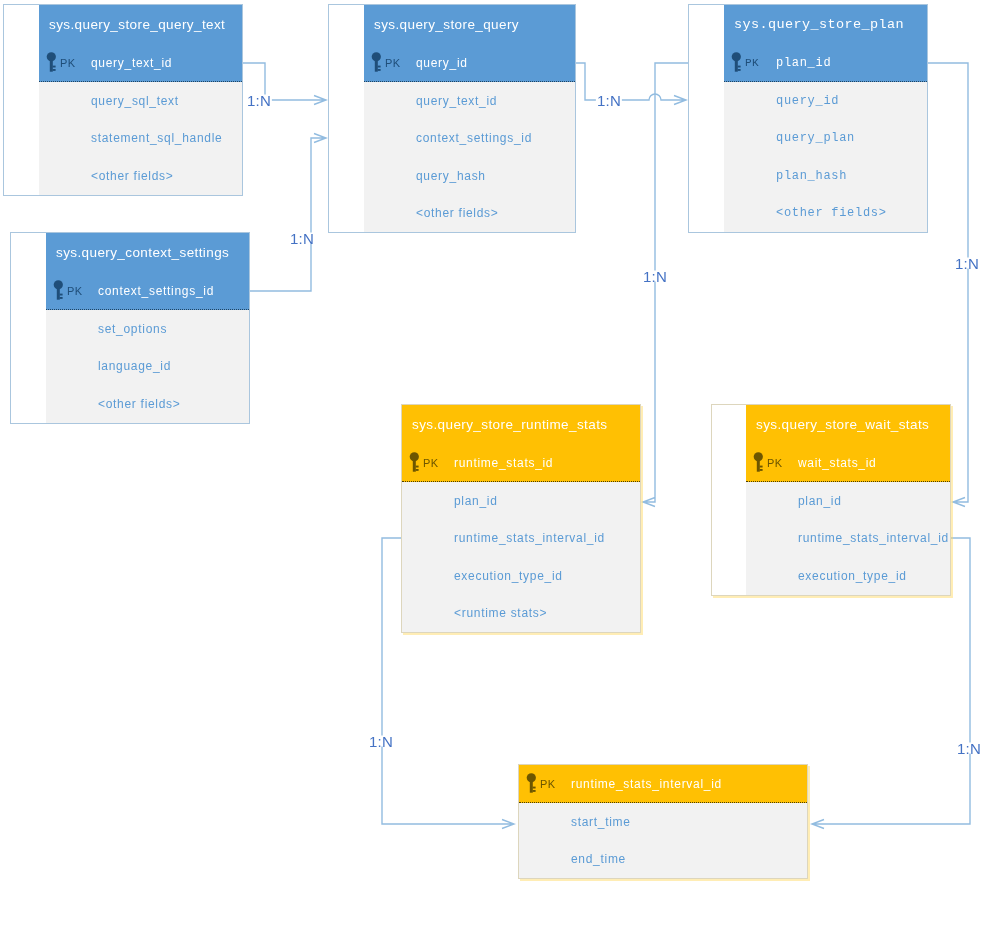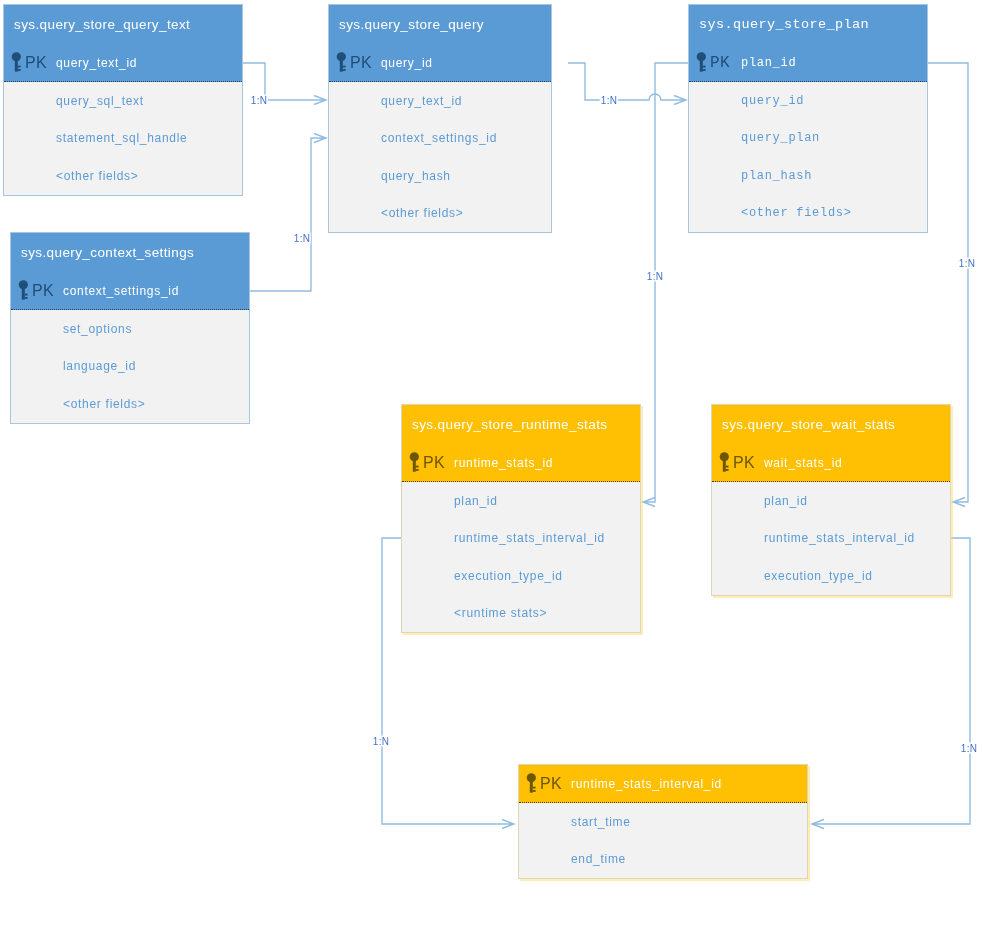--- a/index.html
+++ b/index.html
@@ -23,20 +23,21 @@
     pointer-events: none;
   }
   .entity {
     position: absolute;
     z-index: 2;
     box-sizing: border-box;
     font-size: 12px;
   }
   .entity.theme-blue {
     border: 1px solid #aac6de;
+    padding-left: 35px;
   }
   .entity.theme-orange {
     border: 1px solid #ddd6bd;
     box-shadow: 2px 2px 0 0 rgba(255, 214, 90, 0.45);
     text-align: right;
   }
   .entity-header {
     height: 39px;
     box-sizing: border-box;
     display: flex;
@@ -61,21 +62,21 @@
   .theme-blue .entity-pk-row { border-bottom: 1.5px dotted #1f4462; }
   .theme-orange .entity-pk-row { border-bottom: 1.5px dotted #4d3e00; }
   .key-icon {
     position: absolute;
     left: 7px;
     top: 8px;
   }
   .pk-label {
     position: absolute;
     left: 21px;
-    font-size: 16px;
+    font-size: 11px;
     letter-spacing: 0.3px;
   }
   .theme-blue .pk-label { color: #1f4e79; }
   .theme-orange .pk-label { color: #6d5600; }
   .pk-field {
     position: absolute;
     left: 52px;
     white-space: nowrap;
   }
   .entity-fields {
@@ -88,21 +89,21 @@
     align-items: center;
     padding-left: 52px;
     color: #5b9bd5;
     letter-spacing: 0.7px;
     white-space: nowrap;
   }
   .cardinality {
     position: absolute;
     z-index: 3;
     transform: translate(-50%, -50%);
-    font-size: 10px;
+    font-size: 15px;
     color: #4472c4;
     background: #ffffff;
     padding: 0 1px;
     letter-spacing: 0.3px;
     line-height: 11px;
   }
 </style>
 </head>
 <body>
 
@@ -134,21 +135,21 @@
         </svg>
         <span class="pk-label">PK</span>
         <span class="pk-field">query_text_id</span>
       </div>
       <div class="entity-fields">
         <div class="field-row">query_sql_text</div>
         <div class="field-row">statement_sql_handle</div>
         <div class="field-row">&lt;other fields&gt;</div>
       </div>
     </div>
-    <div class="entity theme-blue" style="left: 328px; top: 4px; width: 224px;">
+    <div class="entity theme-blue" style="left: 328px; top: 4px; width: 248px;">
       <div class="entity-header">sys.query_store_query</div>
       <div class="entity-pk-row">
         <svg width="12" height="21" viewBox="0 0 12 21" class="key-icon">
           <circle cx="5.3" cy="4.8" r="4.6" fill="#1f4e79"></circle>
           <rect x="3.8" y="8.2" width="3" height="11.5" fill="#1f4e79"></rect>
           <rect x="6.6" y="13.6" width="3" height="1.9" fill="#1f4e79"></rect>
           <rect x="6.6" y="17" width="3" height="1.9" fill="#1f4e79"></rect>
         </svg>
         <span class="pk-label">PK</span>
         <span class="pk-field">query_id</span>
@@ -209,21 +210,21 @@
         <span class="pk-label">PK</span>
         <span class="pk-field">runtime_stats_id</span>
       </div>
       <div class="entity-fields">
         <div class="field-row">plan_id</div>
         <div class="field-row">runtime_stats_interval_id</div>
         <div class="field-row">execution_type_id</div>
         <div class="field-row">&lt;runtime stats&gt;</div>
       </div>
     </div>
-    <div class="entity theme-orange" style="left: 711px; top: 404px; width: 240px;">
+    <div class="entity theme-orange" style="left: 711px; top: 404px; width: 240px; padding-left: 34px;">
       <div class="entity-header">sys.query_store_wait_stats</div>
       <div class="entity-pk-row">
         <svg width="12" height="21" viewBox="0 0 12 21" class="key-icon">
           <circle cx="5.3" cy="4.8" r="4.6" fill="#6d5600"></circle>
           <rect x="3.8" y="8.2" width="3" height="11.5" fill="#6d5600"></rect>
           <rect x="6.6" y="13.6" width="3" height="1.9" fill="#6d5600"></rect>
           <rect x="6.6" y="17" width="3" height="1.9" fill="#6d5600"></rect>
         </svg>
         <span class="pk-label">PK</span>
         <span class="pk-field">wait_stats_id</span>

